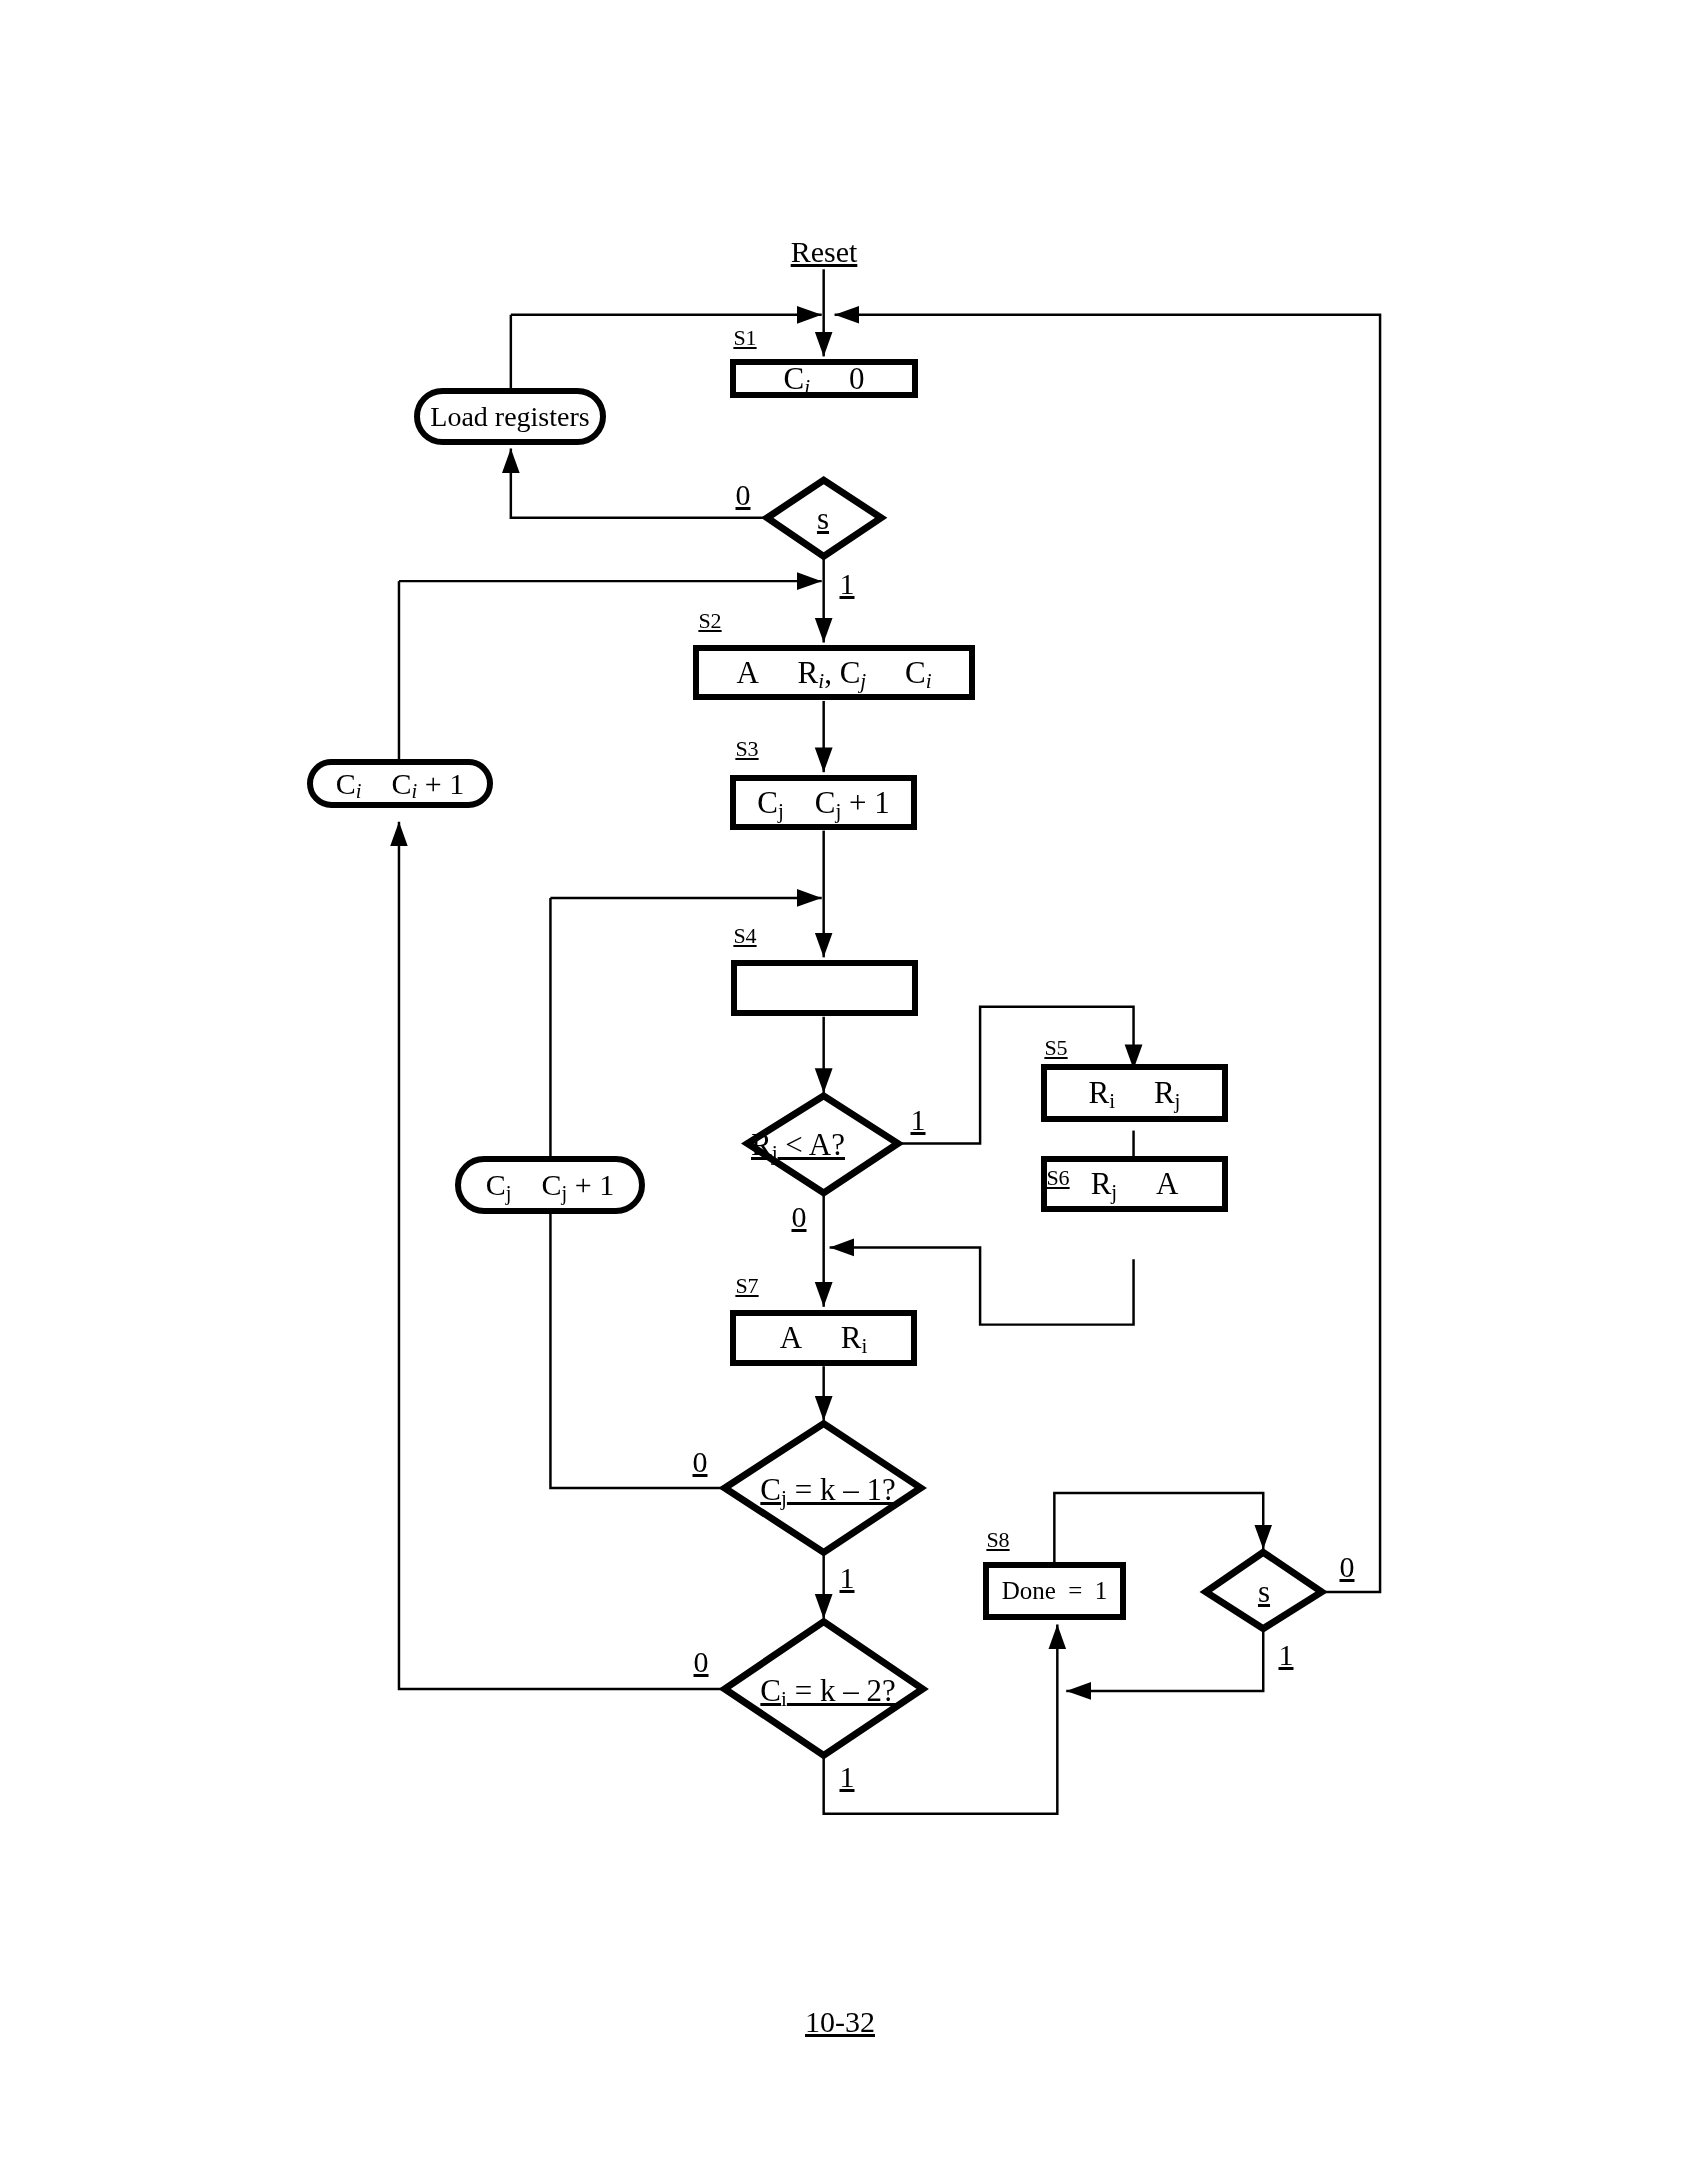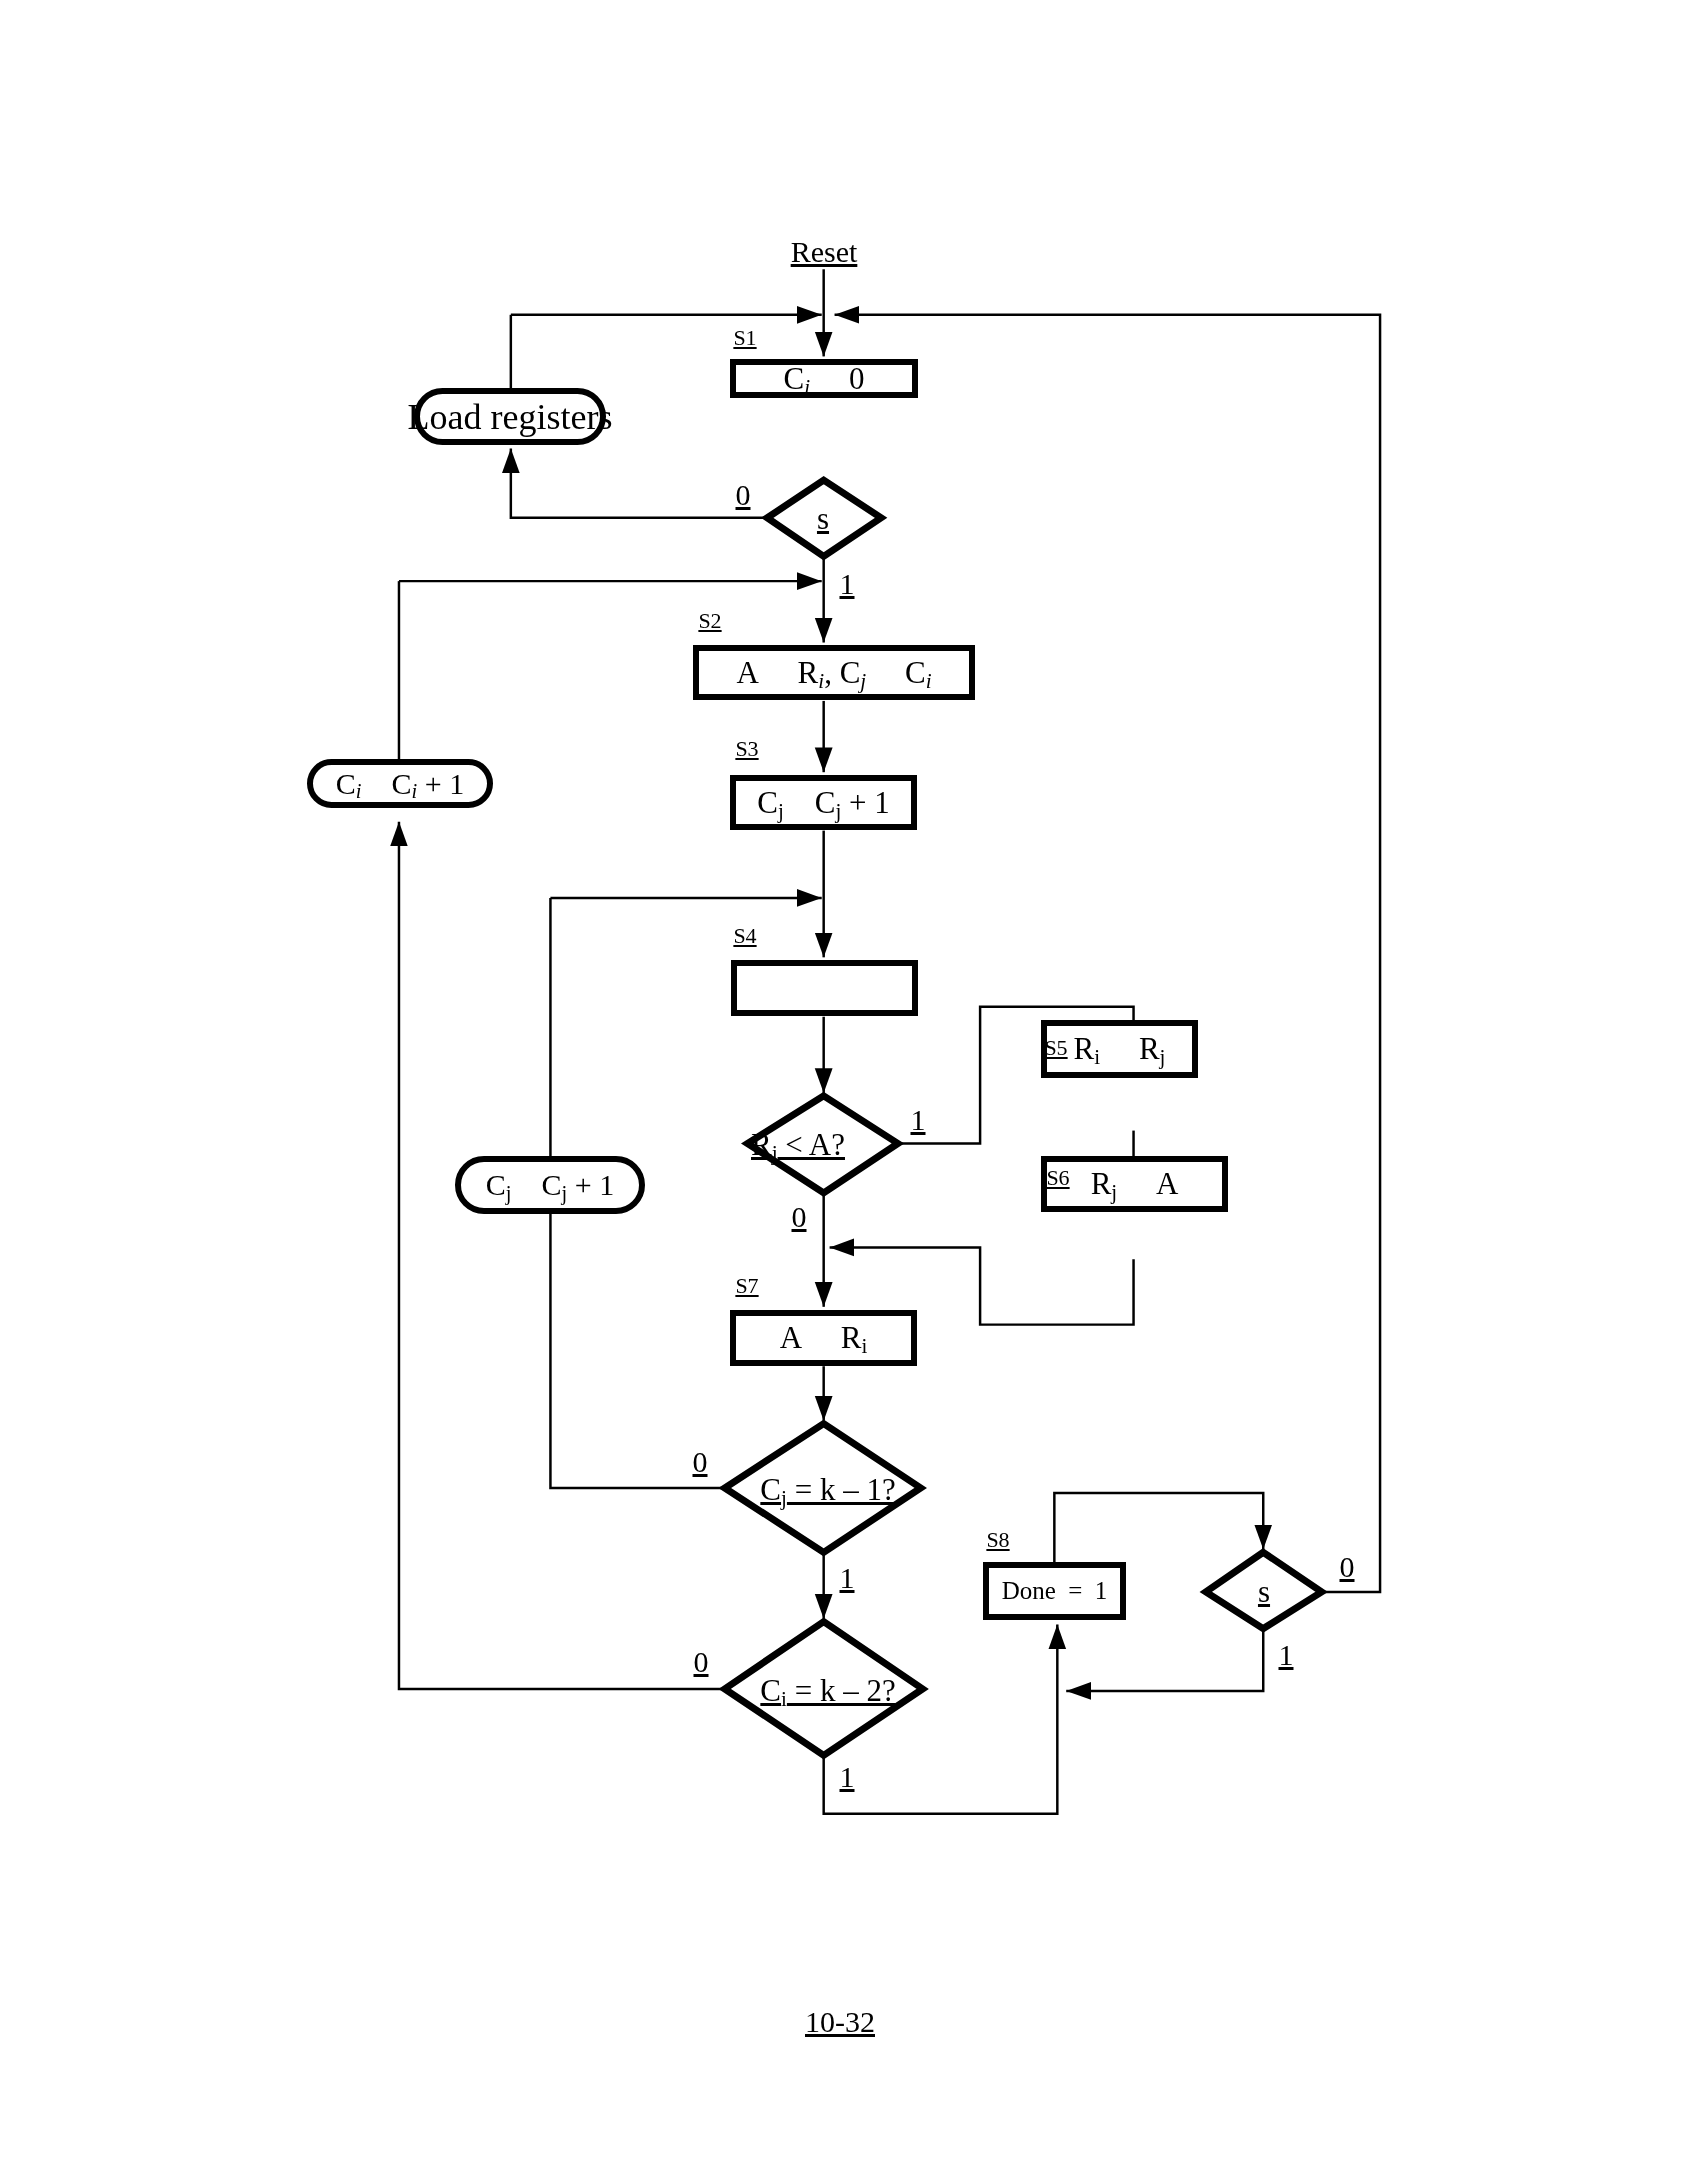--- a/index.html
+++ b/index.html
@@ -87,35 +87,35 @@
   </div>
   <div class="box" style="left:693px;top:645px;width:282px;height:55px">
     <span class="btext">A&nbsp;&nbsp;&nbsp;&nbsp;&nbsp;R<sub><i>i</i></sub>, C<sub><i>j</i></sub>&nbsp;&nbsp;&nbsp;&nbsp;&nbsp;C<sub><i>i</i></sub></span>
   </div>
   <div class="box" style="left:730px;top:775px;width:187px;height:55px">
     <span class="btext">C<sub>j</sub>&nbsp;&nbsp;&nbsp;&nbsp;C<sub>j</sub> + 1</span>
   </div>
   <div class="box" style="left:731px;top:960px;width:187px;height:56px">
     <span class="btext"></span>
   </div>
-  <div class="box" style="left:1041px;top:1020px;width:157px;height:58px">
+  <div class="box" style="left:1041px;top:1064px;width:187px;height:58px">
     <span class="btext">R<sub>i</sub>&nbsp;&nbsp;&nbsp;&nbsp;&nbsp;R<sub>j</sub></span>
   </div>
   <div class="box" style="left:1041px;top:1156px;width:187px;height:56px">
     <span class="btext">R<sub>j</sub>&nbsp;&nbsp;&nbsp;&nbsp;&nbsp;A</span>
   </div>
   <div class="box" style="left:730px;top:1310px;width:187px;height:56px">
     <span class="btext">A&nbsp;&nbsp;&nbsp;&nbsp;&nbsp;R<sub>i</sub></span>
   </div>
   <div class="box" style="left:983px;top:1562px;width:143px;height:58px">
     <span class="btext" style="font-size:25px">Done&nbsp;&nbsp;=&nbsp;&nbsp;1</span>
   </div>
 
   <div class="box stadium" style="left:414px;top:388px;width:192px;height:57px">
-    <span class="btext" style="font-size:36px">Load registers</span>
+    <span class="btext" style="font-size:28px">Load registers</span>
   </div>
   <div class="box stadium" style="left:307px;top:759px;width:186px;height:49px">
     <span class="btext" style="font-size:30px">C<sub><i>i</i></sub>&nbsp;&nbsp;&nbsp;&nbsp;C<sub><i>i</i></sub> + 1</span>
   </div>
   <div class="box stadium" style="left:455px;top:1156px;width:190px;height:58px">
     <span class="btext" style="font-size:30px">C<sub>j</sub>&nbsp;&nbsp;&nbsp;&nbsp;C<sub>j</sub> + 1</span>
   </div>
 
   <div class="lbl caption" style="left:824px;top:252px">Reset</div>
 

